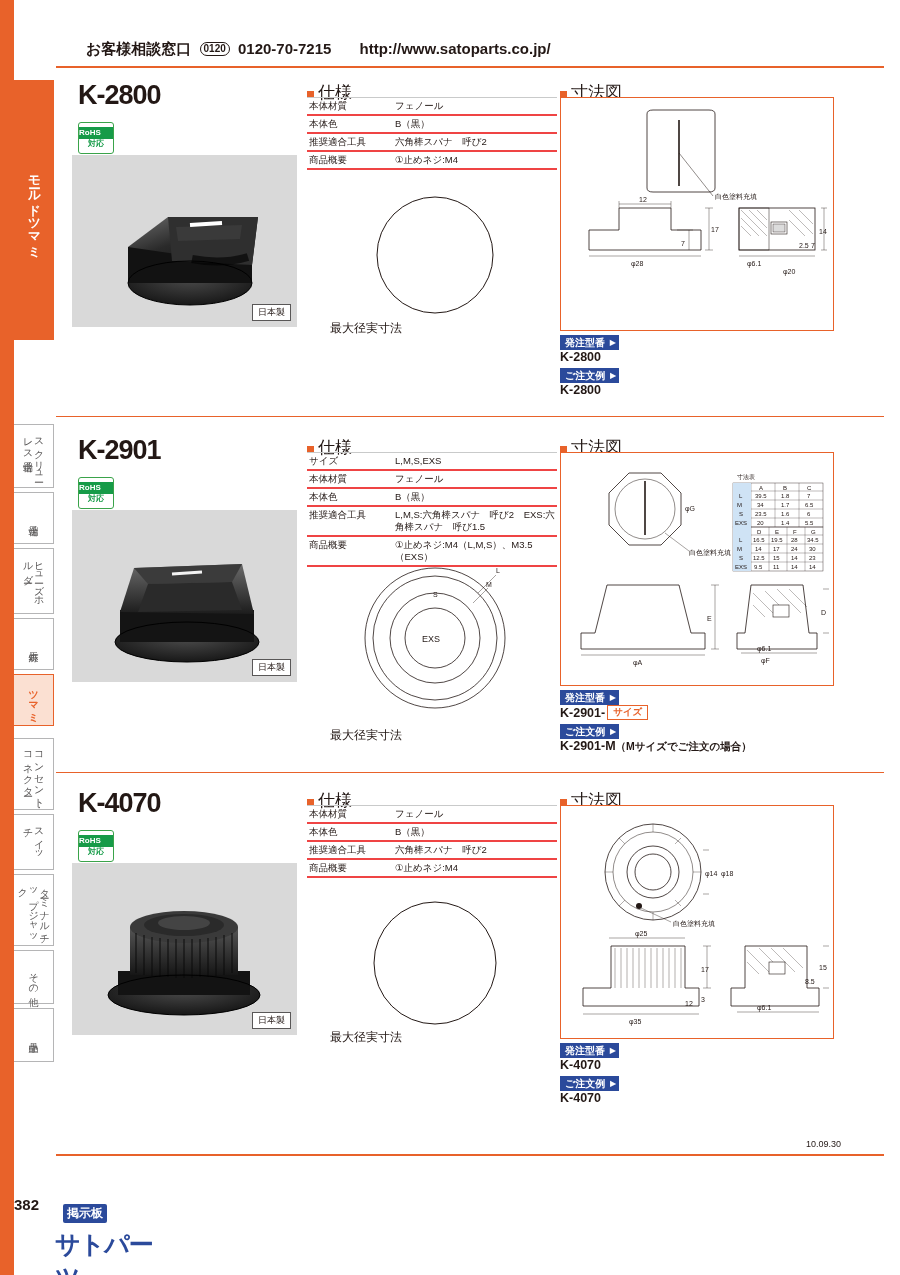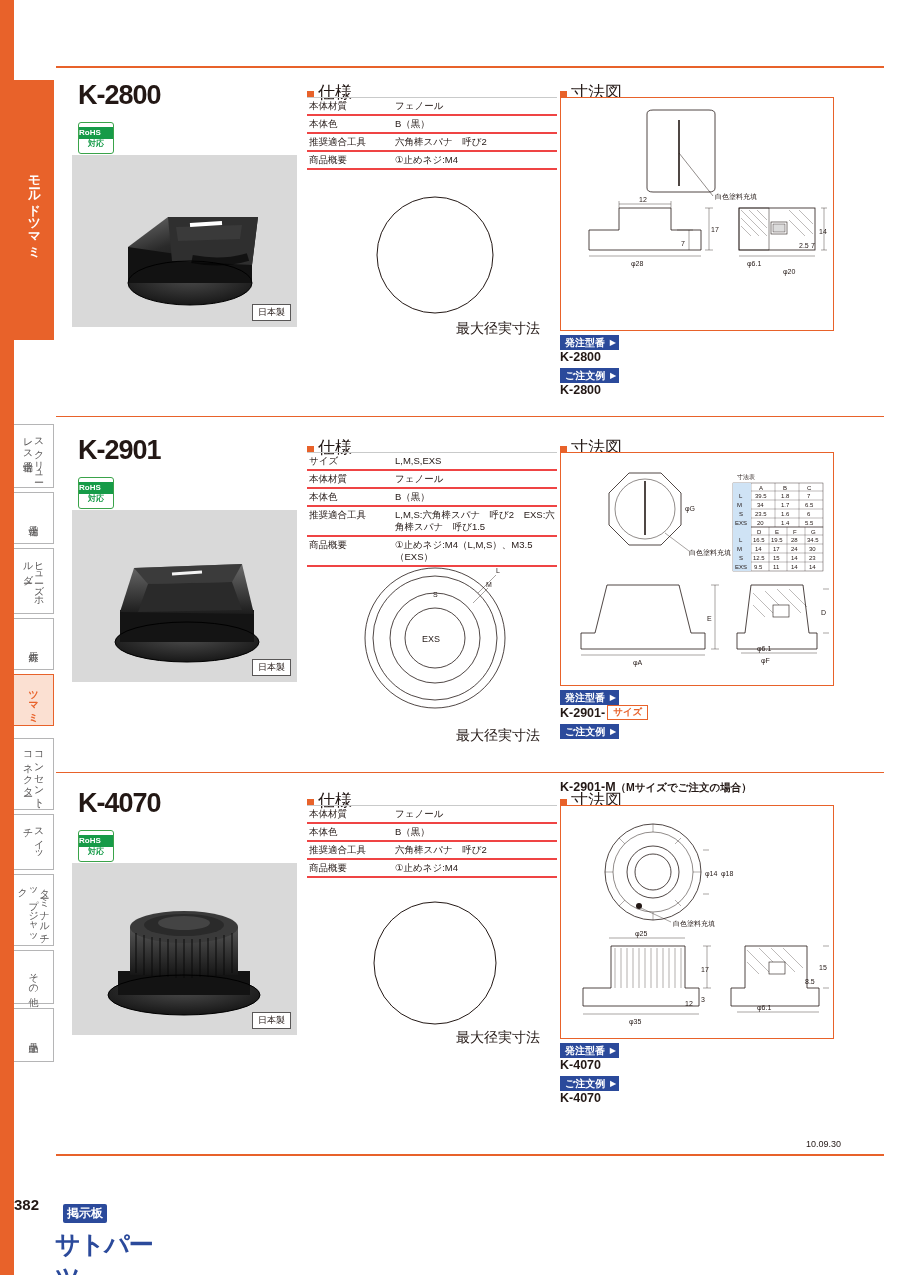--- a/index.html
+++ b/index.html
@@ -46,21 +46,21 @@
   
   .sec-head{position:absolute;font-size:17px;font-weight:normal;color:#231815;}
   .sec-head .sq{display:inline-block;width:7px;height:7px;background:#e8622a;margin-right:4px;}
   table.spec{position:absolute;border-collapse:collapse;font-size:9.5px;width:250px;}
   table.spec td{border-top:1px solid #c9caca;border-bottom:2px solid #ef4444;padding:2px 2px;vertical-align:top;line-height:12px;}
   table.spec td.k{width:82px;color:#231815;}
   table.spec td.v{color:#231815;}
 
   
   .odraw{position:absolute;}
-  .odraw .cap{position:absolute;width:100%;text-align:right;font-size:14px;color:#231815;}
+  .odraw .cap{position:absolute;width:100%;text-align:left;font-size:12px;color:#231815;}
 
   
   .dimbox{position:absolute;border:1px solid #e8622a;background:#fff;}
   
   .olabel{
     position:absolute;background:#2b4a9b;color:#fff;font-size:10px;font-weight:bold;
     padding:1px 14px 1px 5px;line-height:13px;
   }
   .olabel:after{content:"\25B6";position:absolute;right:3px;top:1px;font-size:8px;}
   .oval{position:absolute;font-size:12.5px;font-weight:bold;color:#231815;white-space:nowrap;}
@@ -84,20 +84,26 @@
 </head>
 <body>
 
 <div class="page">
   <div class="orange-left"></div>
   <div class="top-rule"></div>
   <div class="sec-rule" style="top:416px"></div>
   <div class="sec-rule" style="top:772px"></div>
   <div class="bottom-rule"></div>
 
+  <div class="header">
+    <span>お客様相談窓口</span>
+    <span class="tel-icon">0120</span>
+    <span>0120-70-7215</span>
+    <span class="url">http://www.satoparts.co.jp/</span>
+  </div>
 
   <div class="tabs">
     <div class="tab big">モールドツマミ</div>
     <div class="tab" style="height:64px;margin-top:84px">スクリューレス端子台</div>
     <div class="tab" style="height:52px">端子台</div>
     <div class="tab" style="height:66px">ヒューズホルダー</div>
     <div class="tab" style="height:52px">表示灯</div>
     <div class="tab active" style="height:52px">ツマミ</div>
     <div class="tab" style="height:72px;margin-top:12px">コンセント・コネクター</div>
     <div class="tab" style="height:56px">スイッチ</div>
@@ -412,21 +418,21 @@
       <line x1="262" y1="136" x2="268" y2="136" stroke="#231815" stroke-width="0.4"></line>
       <line x1="262" y1="180" x2="268" y2="180" stroke="#231815" stroke-width="0.4"></line>
       <text class="tiny" x="260" y="162">D</text>
     </svg>
   </div>
   <div class="olabel" style="left:560px;top:690px">発注型番</div>
   <div class="oval" style="left:560px;top:705px">
     <span>K-2901-</span><span class="sizebox">サイズ</span>
   </div>
   <div class="olabel" style="left:560px;top:724px">ご注文例</div>
-  <div class="oval" style="left:560px;top:780px">
+  <div class="oval" style="left:560px;top:739px">
     <span>K-2901-M</span><span class="note">（Mサイズでご注文の場合）</span>
   </div>
 
   <div class="ptitle" style="left:78px;top:788px">K-4070</div>
   <div class="rohs" style="left:78px;top:830px">
     <span class="r1">RoHS</span>
     <span>対応</span>
   </div>
   <div class="photo" style="left:72px;top:863px;width:225px;height:172px">
     <svg width="225" height="172" viewBox="0 0 225 172">

